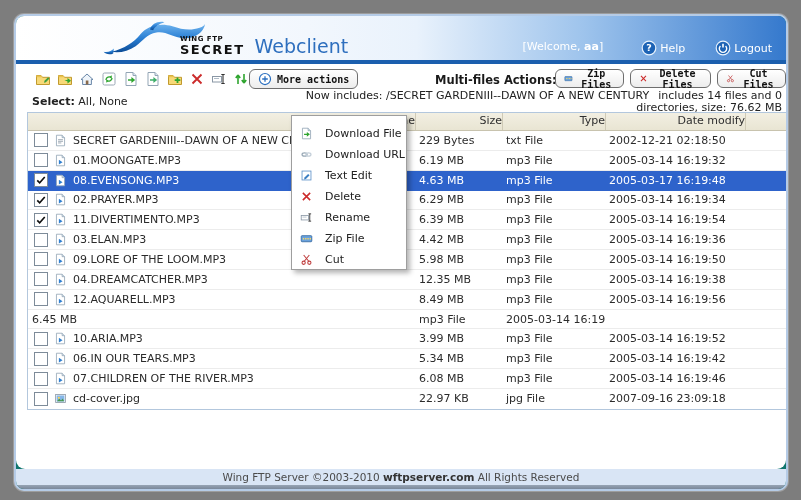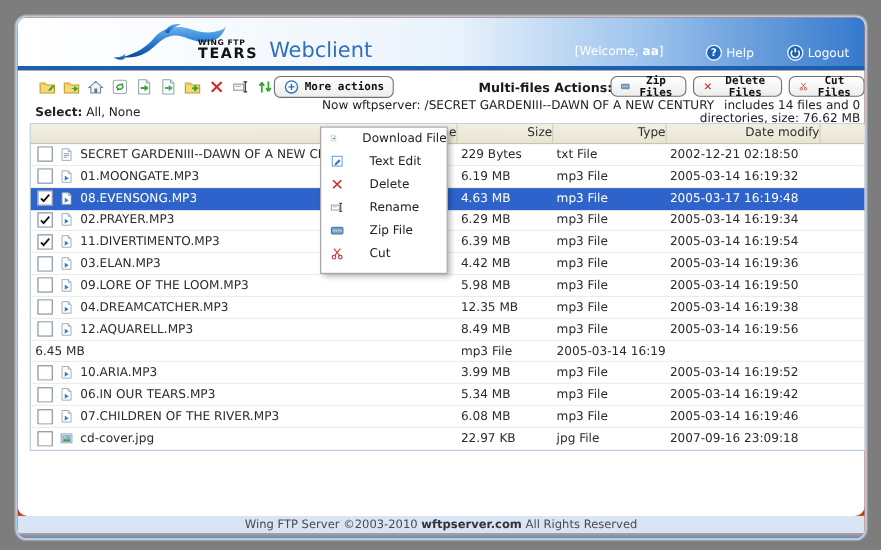--- a/index.html
+++ b/index.html
@@ -5,21 +5,21 @@
   html,body{margin:0;padding:0;}
   body{
     width:801px;height:500px;overflow:hidden;
     background:#7d7d7d;
     font-family:"DejaVu Sans", sans-serif;
     -webkit-font-smoothing:antialiased;
   }
   .window{
     position:absolute;left:14px;top:14px;width:774px;height:477px;
     border:2px solid #b5cbe6;border-radius:10px;
-    background:#c2410c;overflow:hidden;
+    background:#0f766e;overflow:hidden;
     box-shadow:0 0 0 1px rgba(255,255,255,.25);
     box-sizing:border-box;
   }
   
   .hdr{
     position:relative;height:44px;
     background:linear-gradient(90deg,#ffffff 0%,#f2f7fd 38%,#e9f2fc 52%,#9dc3ec 74%,#3579cd 100%);
   }
   .logo-cluster{position:absolute;left:86px;bottom:1px;display:flex;align-items:flex-end;}
   .dolphin{width:104px;height:40px;margin-right:-26px;}
@@ -92,21 +92,21 @@
   .ficon{width:13px;height:15px;flex:0 0 13px;}
   .row.selected{background:#2e63cb;border-color:#2e63cb;}
   .row.selected .cell{color:#fff;}
   
   .menu{
     position:absolute;left:275px;top:51px;width:114px;z-index:20;
     background:#fff;border:1px solid #9e9e9e;
     box-shadow:3px 3px 5px rgba(0,0,0,.3);
     padding:3px 0;
   }
-  .menu-item{display:flex;align-items:flex-start;gap:23px;height:21px;padding-left:8px;cursor:pointer;}
+  .menu-item{display:flex;align-items:flex-end;gap:12px;height:21px;padding-left:8px;cursor:pointer;}
   .menu-item .icn{width:13px;height:13px;}
   .menu-item .mlabel{font-size:11px;color:#222;white-space:nowrap;}
   
   .footer-strip{
     height:16px;background:#d9e5f5;text-align:center;
     font-size:10.5px;color:#4a4a4a;line-height:16px;
   }
   .footer-strip b{color:#333;}
   .bottom-bar{height:8px;background:linear-gradient(#97a4b4,#5d6c81);border-radius:0 0 8px 8px;}
 </style>
@@ -124,21 +124,21 @@
               <stop offset="0.5" stop-color="#2a7fd4"></stop>
               <stop offset="1" stop-color="#0b4c97"></stop>
           </linearGradient>
         </defs>
         <path d="M14 42 C10 44 4 43 2 40 C8 41 12 39 15 36 Z" fill="url(#dg)"></path>
         <path d="M12 40 C28 36 40 28 48 18 C56 8 72 3 88 8 C100 12 110 14 122 10 C126 9 128 7 129 5 C127 16 116 24 102 23 C88 22 80 14 68 16 C56 18 52 26 42 33 C33 39 22 42 12 40 Z" fill="url(#dg)"></path>
         <path d="M60 12 C62 5 70 1 78 3 C72 5 66 8 64 13 Z" fill="url(#dg)"></path>
       </svg>
       <div class="brand">
         <div class="l1">WING FTP</div>
-        <div class="l2">TEARS</div>
+        <div class="l2">SECRET</div>
       </div>
       <div class="product-title">Webclient</div>
     </div>
     <div class="hdr-right">
       <span class="welcome"><span>[Welcome, </span><b>aa</b><span>]</span></span>
       <span class="hdr-link">
           <span class="icn" id="help-icon-slot">
             <svg viewBox="0 0 16 16">
               <circle cx="8" cy="8" r="6.8" fill="#1d63b5" stroke="#e8f2fc" stroke-width="1.2"></circle>
               <text x="8" y="11.3" text-anchor="middle" font-size="9.5" font-weight="bold" fill="#fff" font-family="DejaVu Sans, sans-serif">?</text>
@@ -283,21 +283,21 @@
           <span>Cut Files</span>
         </button>
       </div>
 
     <div class="select-line">
       <span class="lbl">Select:</span>
       <span class="opts">All, None</span>
     </div>
 
     <div class="dir-block">
-      <span>Now wftpserver: </span><span class="path">/SECRET GARDENIII--DAWN OF A NEW CENTURY</span><span class="info">includes 14 files and 0 directories, size: 76.62 MB</span>
+      <span>Now includes: </span><span class="path">/SECRET GARDENIII--DAWN OF A NEW CENTURY</span><span class="info">includes 14 files and 0 directories, size: 76.62 MB</span>
     </div>
 
     <div class="table">
       <div class="thead" id="table-header">
           <div class="hcell">Name</div>
           <div class="hcell">Size</div>
           <div class="hcell">Type</div>
           <div class="hcell">Date modify</div>
           <div class="hfill"></div>
         </div>
@@ -552,20 +552,29 @@
               <path d="M3 1.5h7l3 3v10H3z" fill="#fff" stroke="#93a5b5"></path>
               <path d="M10 1.5v3h3" fill="#dce8f2" stroke="#93a5b5"></path>
               <path d="M5 8.2h3.4V6l3.8 3-3.8 3v-2.2H5z" fill="#2fa52f"></path>
             </svg>
           </span>
           <span class="mlabel">Download File</span>
         </div>
         <div class="menu-item">
           <span class="icn">
             <svg viewBox="0 0 16 16">
+              <ellipse cx="5.6" cy="8" rx="3.1" ry="2.1" fill="none" stroke="#98a8b5" stroke-width="1.5"></ellipse>
+              <ellipse cx="10.4" cy="8" rx="3.1" ry="2.1" fill="none" stroke="#c3ced8" stroke-width="1.5"></ellipse>
+            </svg>
+          </span>
+          <span class="mlabel">Download URL</span>
+        </div>
+        <div class="menu-item">
+          <span class="icn">
+            <svg viewBox="0 0 16 16">
               <rect x="2.5" y="2.5" width="11" height="11" fill="#fff" stroke="#5a8fc8"></rect>
               <path d="M5.5 10.5l4.5-4.5 1.8 1.8-4.5 4.5-2.3.5z" fill="#3a7ec2"></path>
             </svg>
           </span>
           <span class="mlabel">Text Edit</span>
         </div>
         <div class="menu-item">
           <span class="icn">
             <svg viewBox="0 0 16 16">
               <path d="M3.5 3.5l9 9M12.5 3.5l-9 9" stroke="#cc2b2b" stroke-width="1.9"></path>

